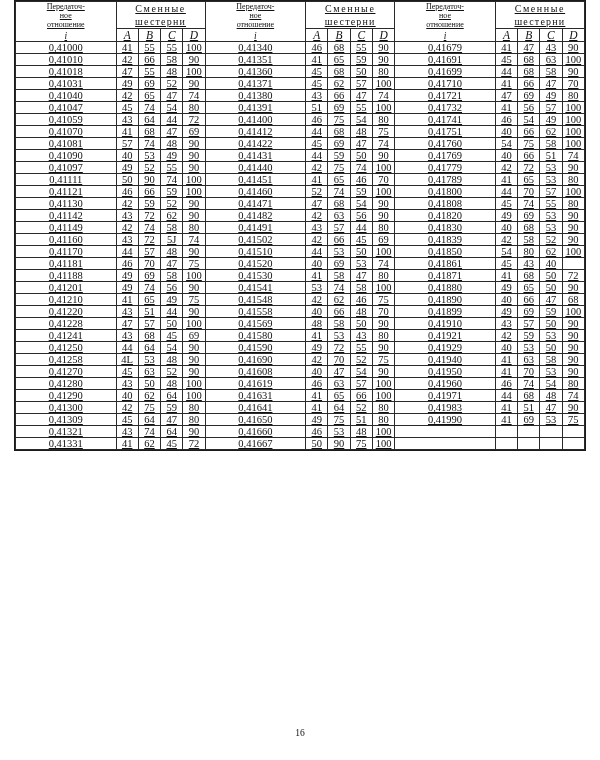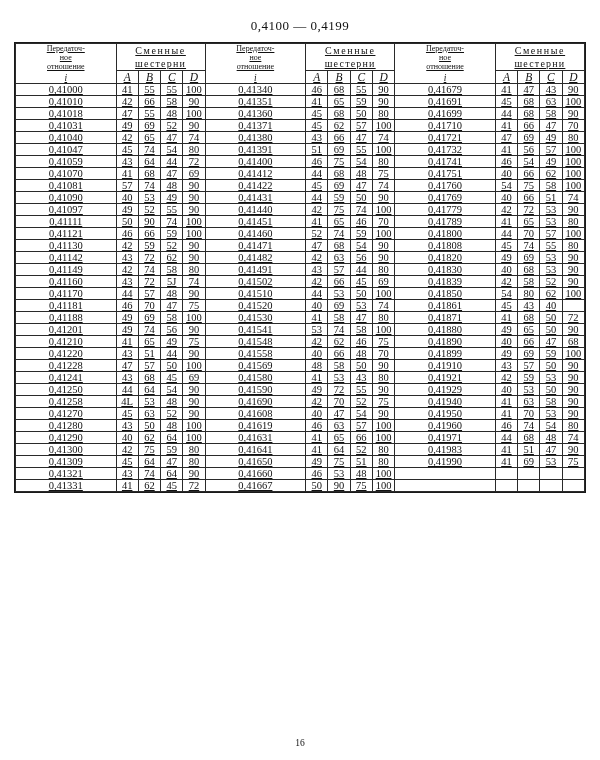--- a/index.html
+++ b/index.html
@@ -86,33 +86,32 @@
     font-size: 10.5px;
     padding: 3.05px 0;
   }
   .grp-sep {
     border-left: 1.6px solid #1a1a1a;
   }
   col.c-ratio { width: 17.6%; }
   col.c-g { width: 3.9%; }
   .page-num {
     position: absolute;
-    bottom: 12px;
+    bottom: 22px;
     left: 0;
     right: 0;
     text-align: center;
     font-size: 9.5px;
   }
 </style>
 </head>
 <body>
 
 <div class="page">
 
-  <div class="page-header">0,4100 — 0,4199</div>
 
   <div class="table-wrap">
     <table class="tbl">
       <colgroup>
         <col class="c-ratio">
           <col class="c-g">
           <col class="c-g">
           <col class="c-g">
           <col class="c-g">
         <col class="c-ratio">

